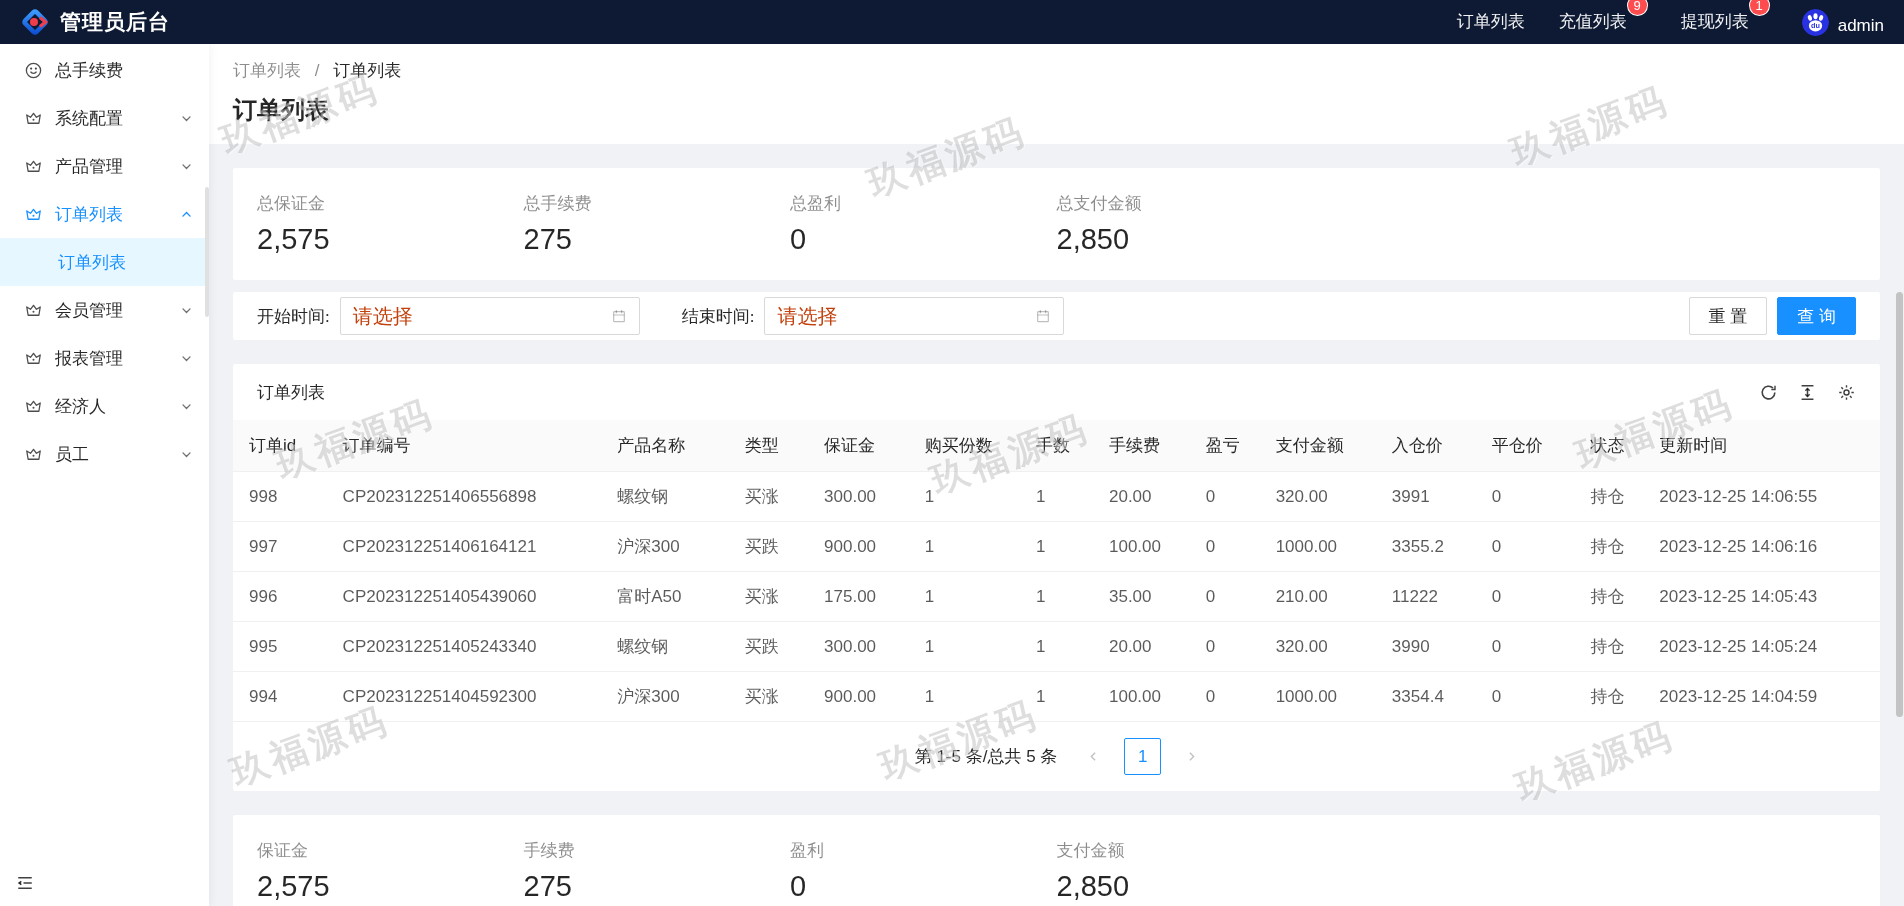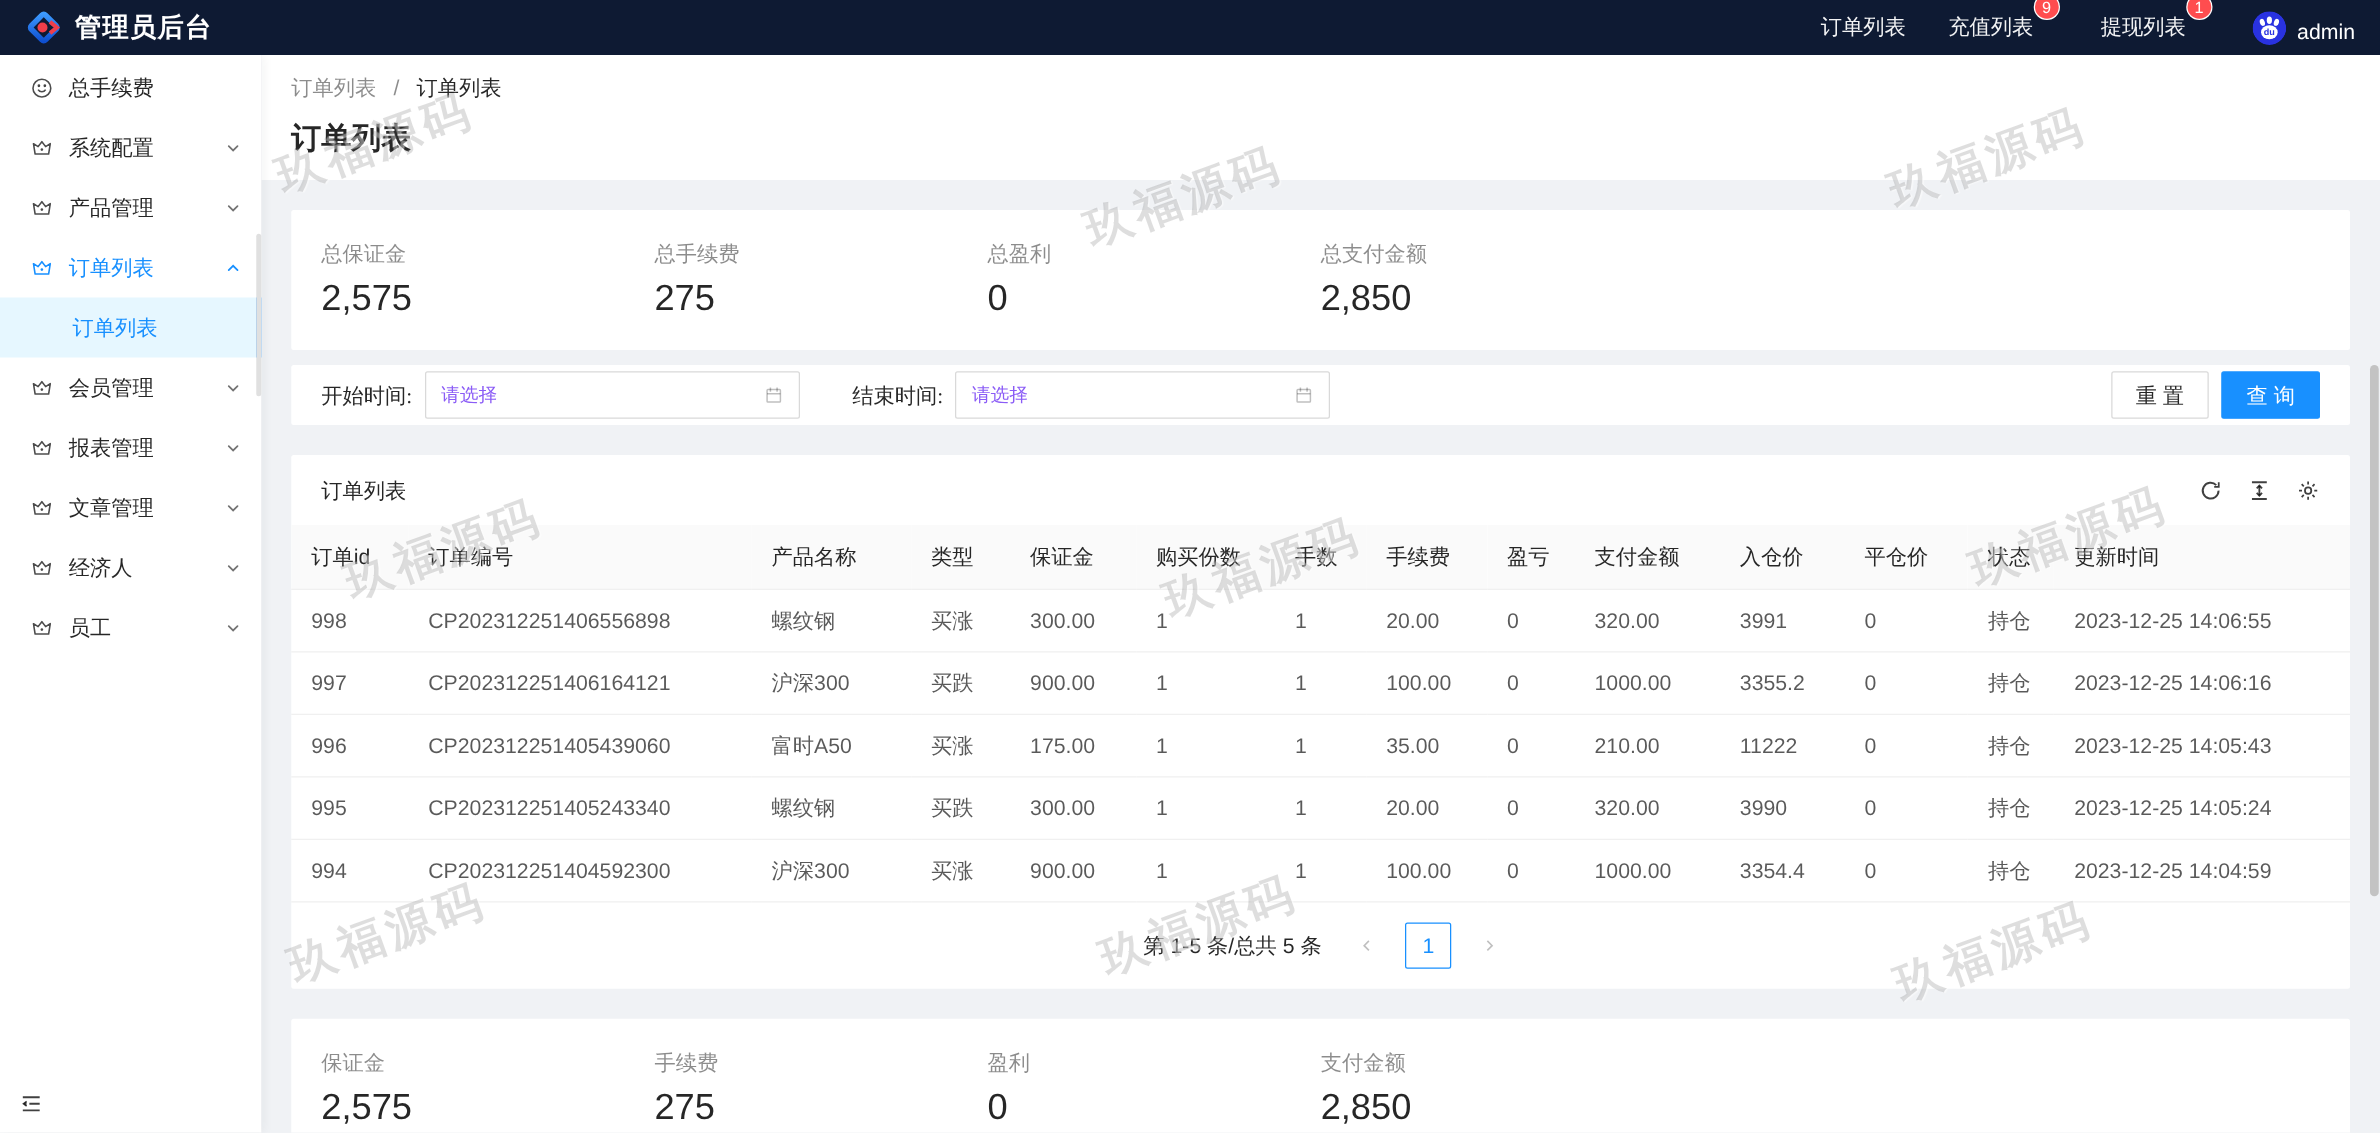--- a/index.html
+++ b/index.html
@@ -53,21 +53,21 @@
   .stat { width:16.6667%; }
   .stat .s-label { font-size:17px; color:rgba(0,0,0,.45); }
   .stat .s-value { font-size:29px; color:rgba(0,0,0,.85); margin-top:8px; }
 
   .filter-card { margin-top:12px; height:48px; padding:5px 24px; display:flex; align-items:center; }
   .filter-item { display:flex; align-items:center;font-family:Liberation Serif, serif; }
   .filter-item + .filter-item { margin-left:42px; }
   .filter-item label { font-size:17px; color:rgba(0,0,0,.85); margin-right:10px; white-space:nowrap; }
   .date-input { width:300px; height:38px; border:1px solid #d9d9d9; border-radius:2px; background:#fff;
                 display:inline-flex; align-items:center; justify-content:space-between; padding:0 12px; cursor:pointer; }
-  .date-input .ph { color:#8b5cf6; font-size:15px; }
+  .date-input .ph { color:#c2410c; font-size:20px; }
   .date-input svg { width:16px; height:16px; color:rgba(0,0,0,.25); }
   .btn { height:38px; padding:0 19px; font-size:17px; border-radius:2px; border:1px solid #d9d9d9; background:#fff;
          color:rgba(0,0,0,.85); cursor:pointer; font-family:inherit; white-space:nowrap; }
   .btn.primary { background:#1890ff; border-color:#1890ff; color:#fff; margin-left:10px; }
 
   .table-card { margin-top:24px; }
   .card-head { height:56px; display:flex; align-items:center; justify-content:space-between; padding:0 24px; }
   .card-head .t-title { font-size:17px; color:rgba(0,0,0,.85); }
   .toolbar { display:flex; gap:20px; align-items:center; color:rgba(0,0,0,.75); }
   .toolbar .tool { width:19px; height:19px; display:inline-flex; cursor:pointer; }
@@ -211,34 +211,20 @@
         </span>
       </div>
       <div class="menu-item">
         <span class="m-icon">
           <svg viewBox="0 0 24 24" fill="none" stroke="currentColor" stroke-width="1.6" stroke-linejoin="round">
             <path d="M3.5 7.5l4.7 3L12 5.5l3.8 5 4.7-3-1.7 10.5H5.2L3.5 7.5z"></path>
             <circle cx="12" cy="13.5" r="1.3" fill="currentColor" stroke="none"></circle>
           </svg>
         </span>
         <span>报表管理</span>
-        <span class="chev">
-          <svg viewBox="0 0 24 24" fill="none" stroke="currentColor" stroke-width="2.6" stroke-linecap="round">
-            <path d="M5.5 9l6.5 6.5L18.5 9"></path>
-          </svg>
-        </span>
-      </div>
-      <div class="menu-item">
-        <span class="m-icon">
-          <svg viewBox="0 0 24 24" fill="none" stroke="currentColor" stroke-width="1.6" stroke-linejoin="round">
-            <path d="M3.5 7.5l4.7 3L12 5.5l3.8 5 4.7-3-1.7 10.5H5.2L3.5 7.5z"></path>
-            <circle cx="12" cy="13.5" r="1.3" fill="currentColor" stroke="none"></circle>
-          </svg>
-        </span>
-        <span>文章管理</span>
         <span class="chev">
           <svg viewBox="0 0 24 24" fill="none" stroke="currentColor" stroke-width="2.6" stroke-linecap="round">
             <path d="M5.5 9l6.5 6.5L18.5 9"></path>
           </svg>
         </span>
       </div>
       <div class="menu-item">
         <span class="m-icon">
           <svg viewBox="0 0 24 24" fill="none" stroke="currentColor" stroke-width="1.6" stroke-linejoin="round">
             <path d="M3.5 7.5l4.7 3L12 5.5l3.8 5 4.7-3-1.7 10.5H5.2L3.5 7.5z"></path>

